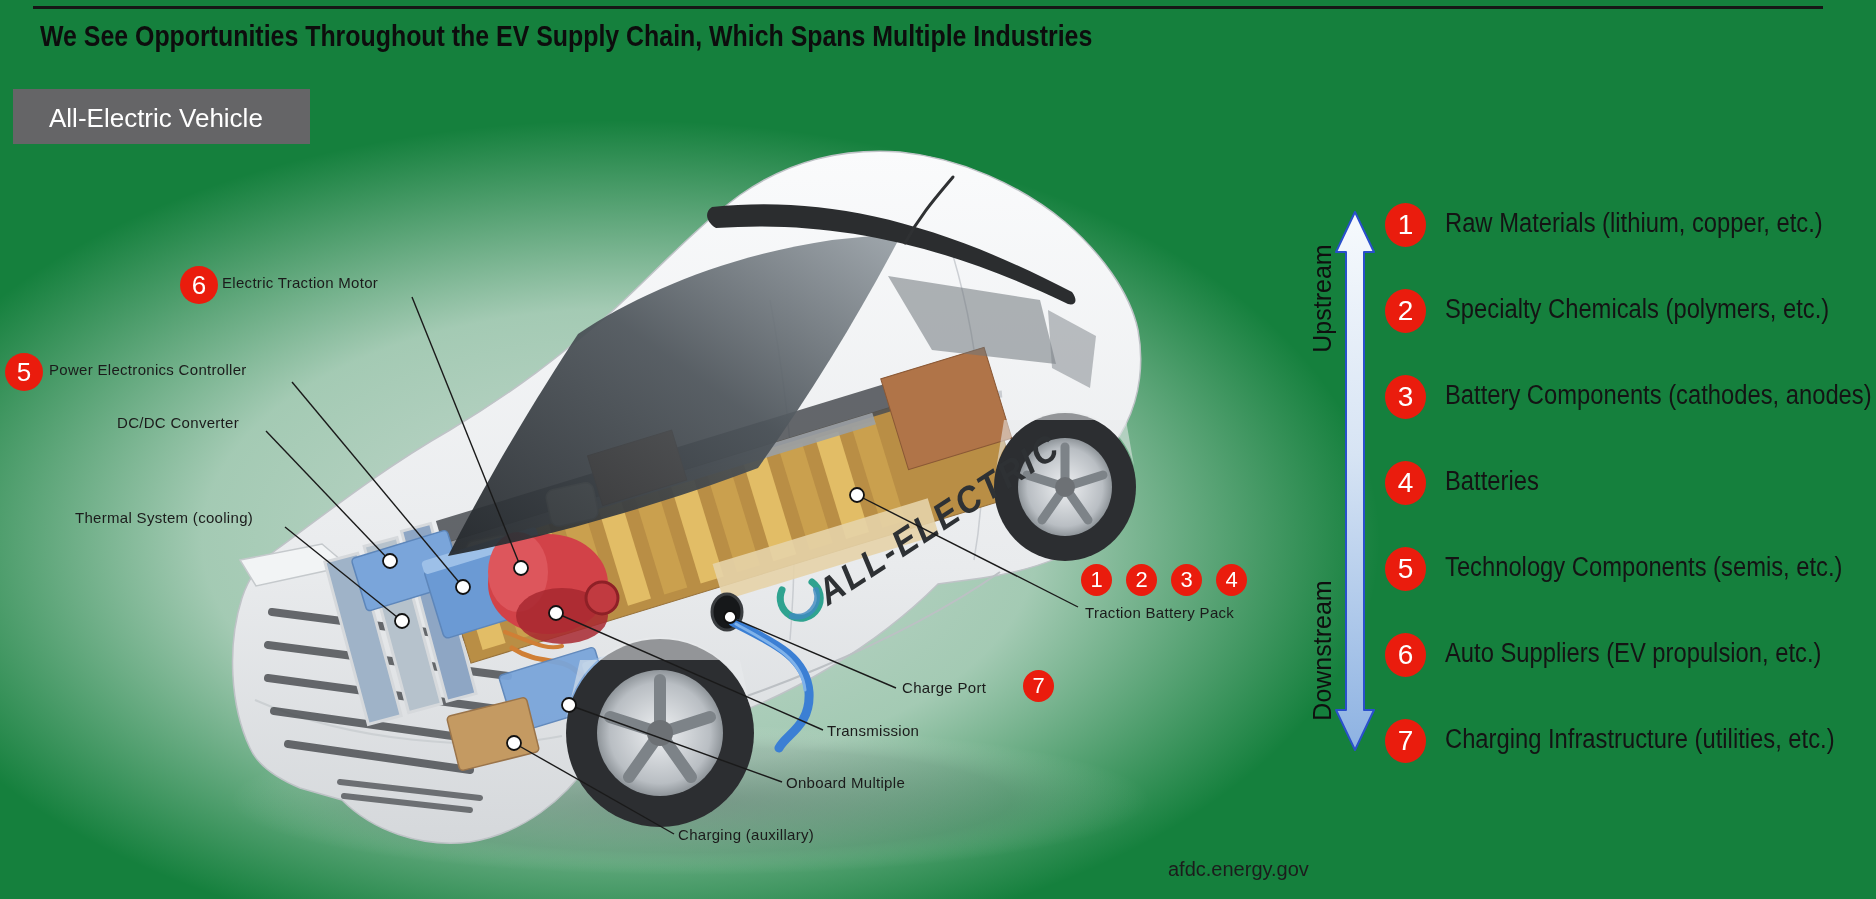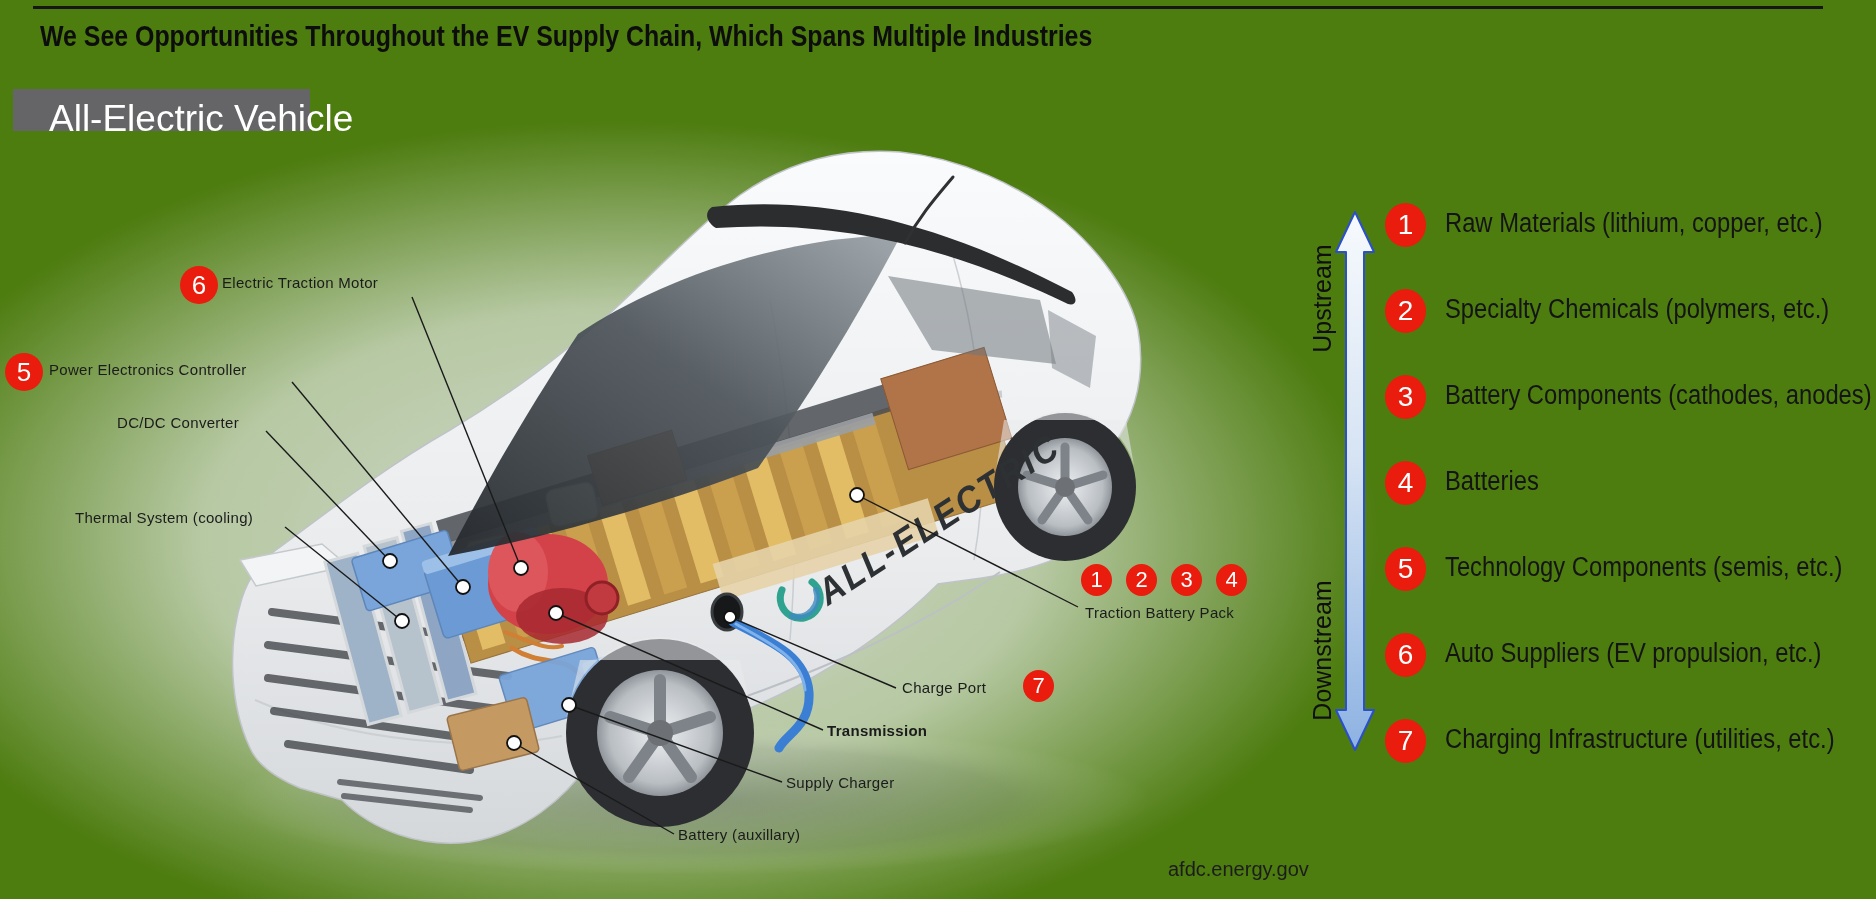--- a/index.html
+++ b/index.html
@@ -1,22 +1,22 @@
 <!DOCTYPE html>
 <html><head>
 <meta charset="utf-8">
 <style>
   html,body{margin:0;padding:0;background:#ffffff;}
-  .page{position:relative;width:1876px;height:899px;background:#4d7c0f;overflow:hidden;
+  .page{position:relative;width:1876px;height:899px;background:#15803d;overflow:hidden;
         font-family:"Liberation Sans",sans-serif;}
   .top-rule{position:absolute;left:33px;top:6px;width:1790px;height:3px;background:#161616;}
   .title{position:absolute;left:40px;top:19px;font-size:30px;font-weight:700;color:#0d0d0d;
          white-space:nowrap;transform:scaleX(0.83);transform-origin:left center;letter-spacing:0px;}
-  .vehicle-tag{position:absolute;left:13px;top:89px;width:297px;height:42px;background:#656567;
-         color:#ffffff;font-size:37px;font-weight:400;line-height:59px;padding-left:36px;
+  .vehicle-tag{position:absolute;left:13px;top:89px;width:297px;height:55px;background:#656567;
+         color:#ffffff;font-size:26px;font-weight:400;line-height:59px;padding-left:36px;
          box-sizing:border-box;white-space:nowrap;}
   .scene-wash{position:absolute;left:0;top:120px;width:1876px;height:779px;
          background:radial-gradient(ellipse 760px 420px at 620px 420px, rgba(228,230,232,.85) 0%,
                     rgba(240,242,243,.65) 55%, rgba(255,255,255,0) 100%);}
   .scene{position:absolute;left:0;top:0;width:1876px;height:899px;}
   .callout-label{position:absolute;font-size:15px;color:#1b1b1b;white-space:nowrap;letter-spacing:.3px;}
   .badge{position:absolute;background:#ea1c0d;color:#ffffff;border-radius:50%;
          display:flex;align-items:center;justify-content:center;font-weight:400;}
   .badge.size-lg{width:41px;height:44px;font-size:28px;}
   .badge.size-md{width:38px;height:38px;font-size:26px;}
@@ -242,23 +242,23 @@
   <div class="badge size-sm" style="left:1126px;top:564px;">2</div>
   <div class="badge size-sm" style="left:1171px;top:564px;">3</div>
   <div class="badge size-sm" style="left:1216px;top:564px;">4</div>
 
   <div class="callout-label" style="left:222px;top:274px;">Electric Traction Motor</div>
   <div class="callout-label" style="left:49px;top:361px;">Power Electronics Controller</div>
   <div class="callout-label" style="left:117px;top:414px;">DC/DC Converter</div>
   <div class="callout-label" style="left:75px;top:509px;text-align:right;">Thermal System (cooling)</div>
   <div class="callout-label" style="left:1085px;top:604px;text-align:right;">Traction Battery Pack</div>
   <div class="callout-label" style="left:902px;top:679px;">Charge Port</div>
-  <div class="callout-label" style="left:827px;top:722px;font-weight:bold;">Transmission</div>
-  <div class="callout-label" style="left:786px;top:774px;">Supply Charger</div>
-  <div class="callout-label" style="left:678px;top:826px;">Battery (auxillary)</div>
+  <div class="callout-label" style="left:827px;top:722px;">Transmission</div>
+  <div class="callout-label" style="left:786px;top:774px;">Onboard Multiple</div>
+  <div class="callout-label" style="left:678px;top:826px;">Charging (auxillary)</div>
 
   <div class="axis-label" style="left:1242px;top:284px;">Upstream</div>
   <div class="axis-label" style="left:1242px;top:636px;">Downstream</div>
 
   <div>
     <div class="badge size-lg" style="left:1385px;top:203px;">1</div>
     <div class="list-row-label" style="left:1445px;top:208px;">Raw Materials (lithium, copper, etc.)</div>
     <div class="badge size-lg" style="left:1385px;top:289px;">2</div>
     <div class="list-row-label" style="left:1445px;top:294px;">Specialty Chemicals (polymers, etc.)</div>
     <div class="badge size-lg" style="left:1385px;top:375px;">3</div>

